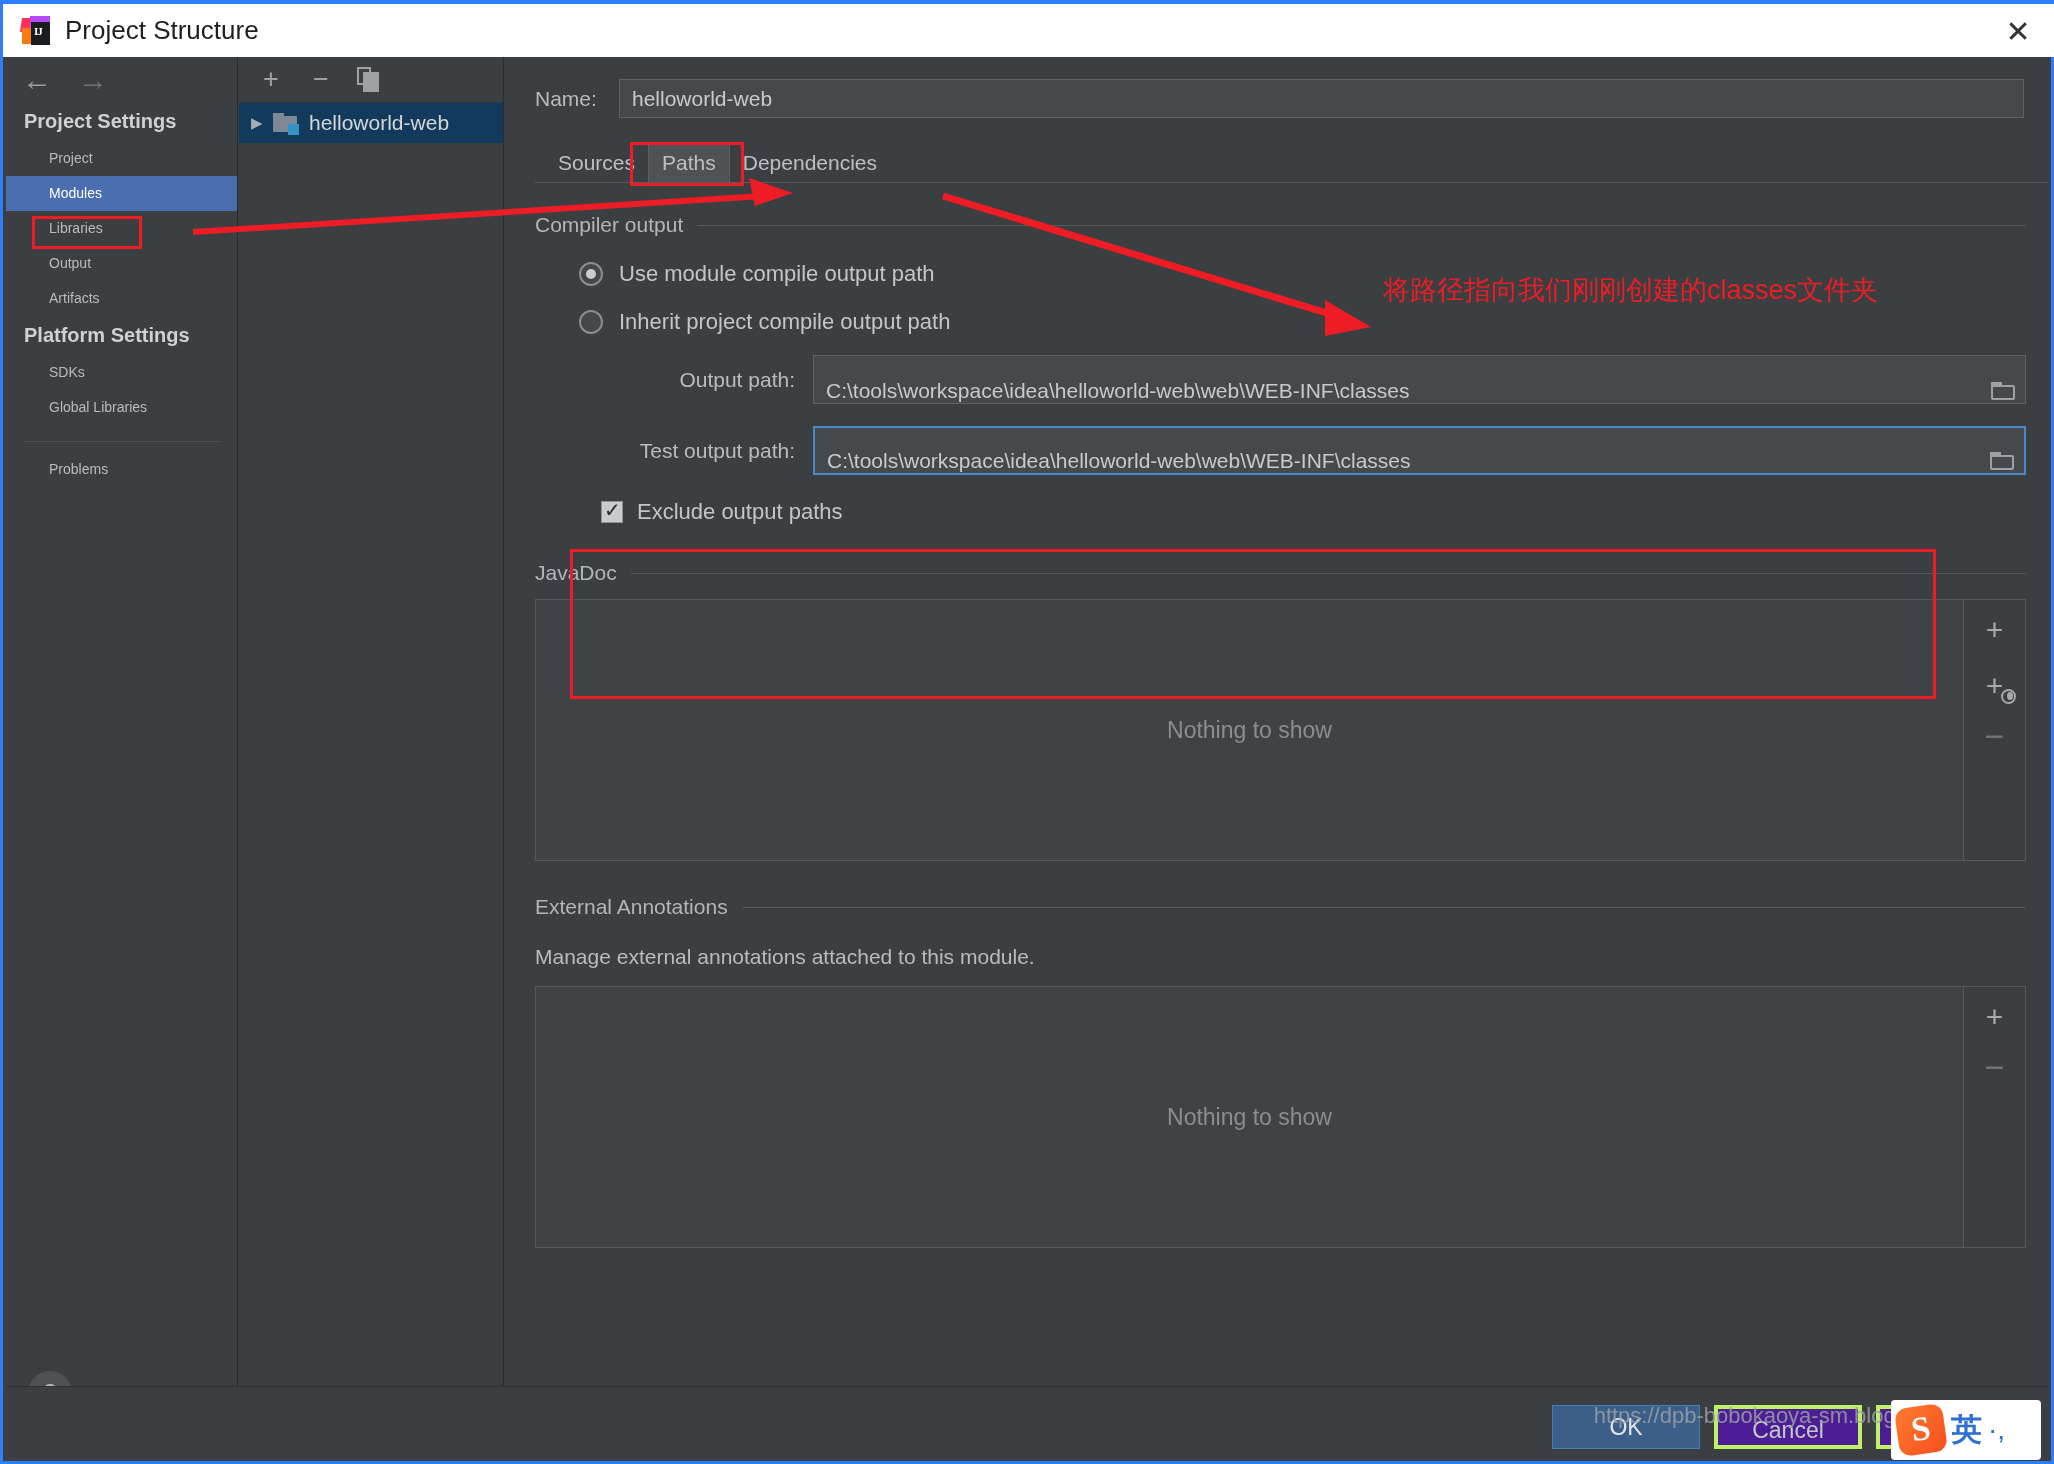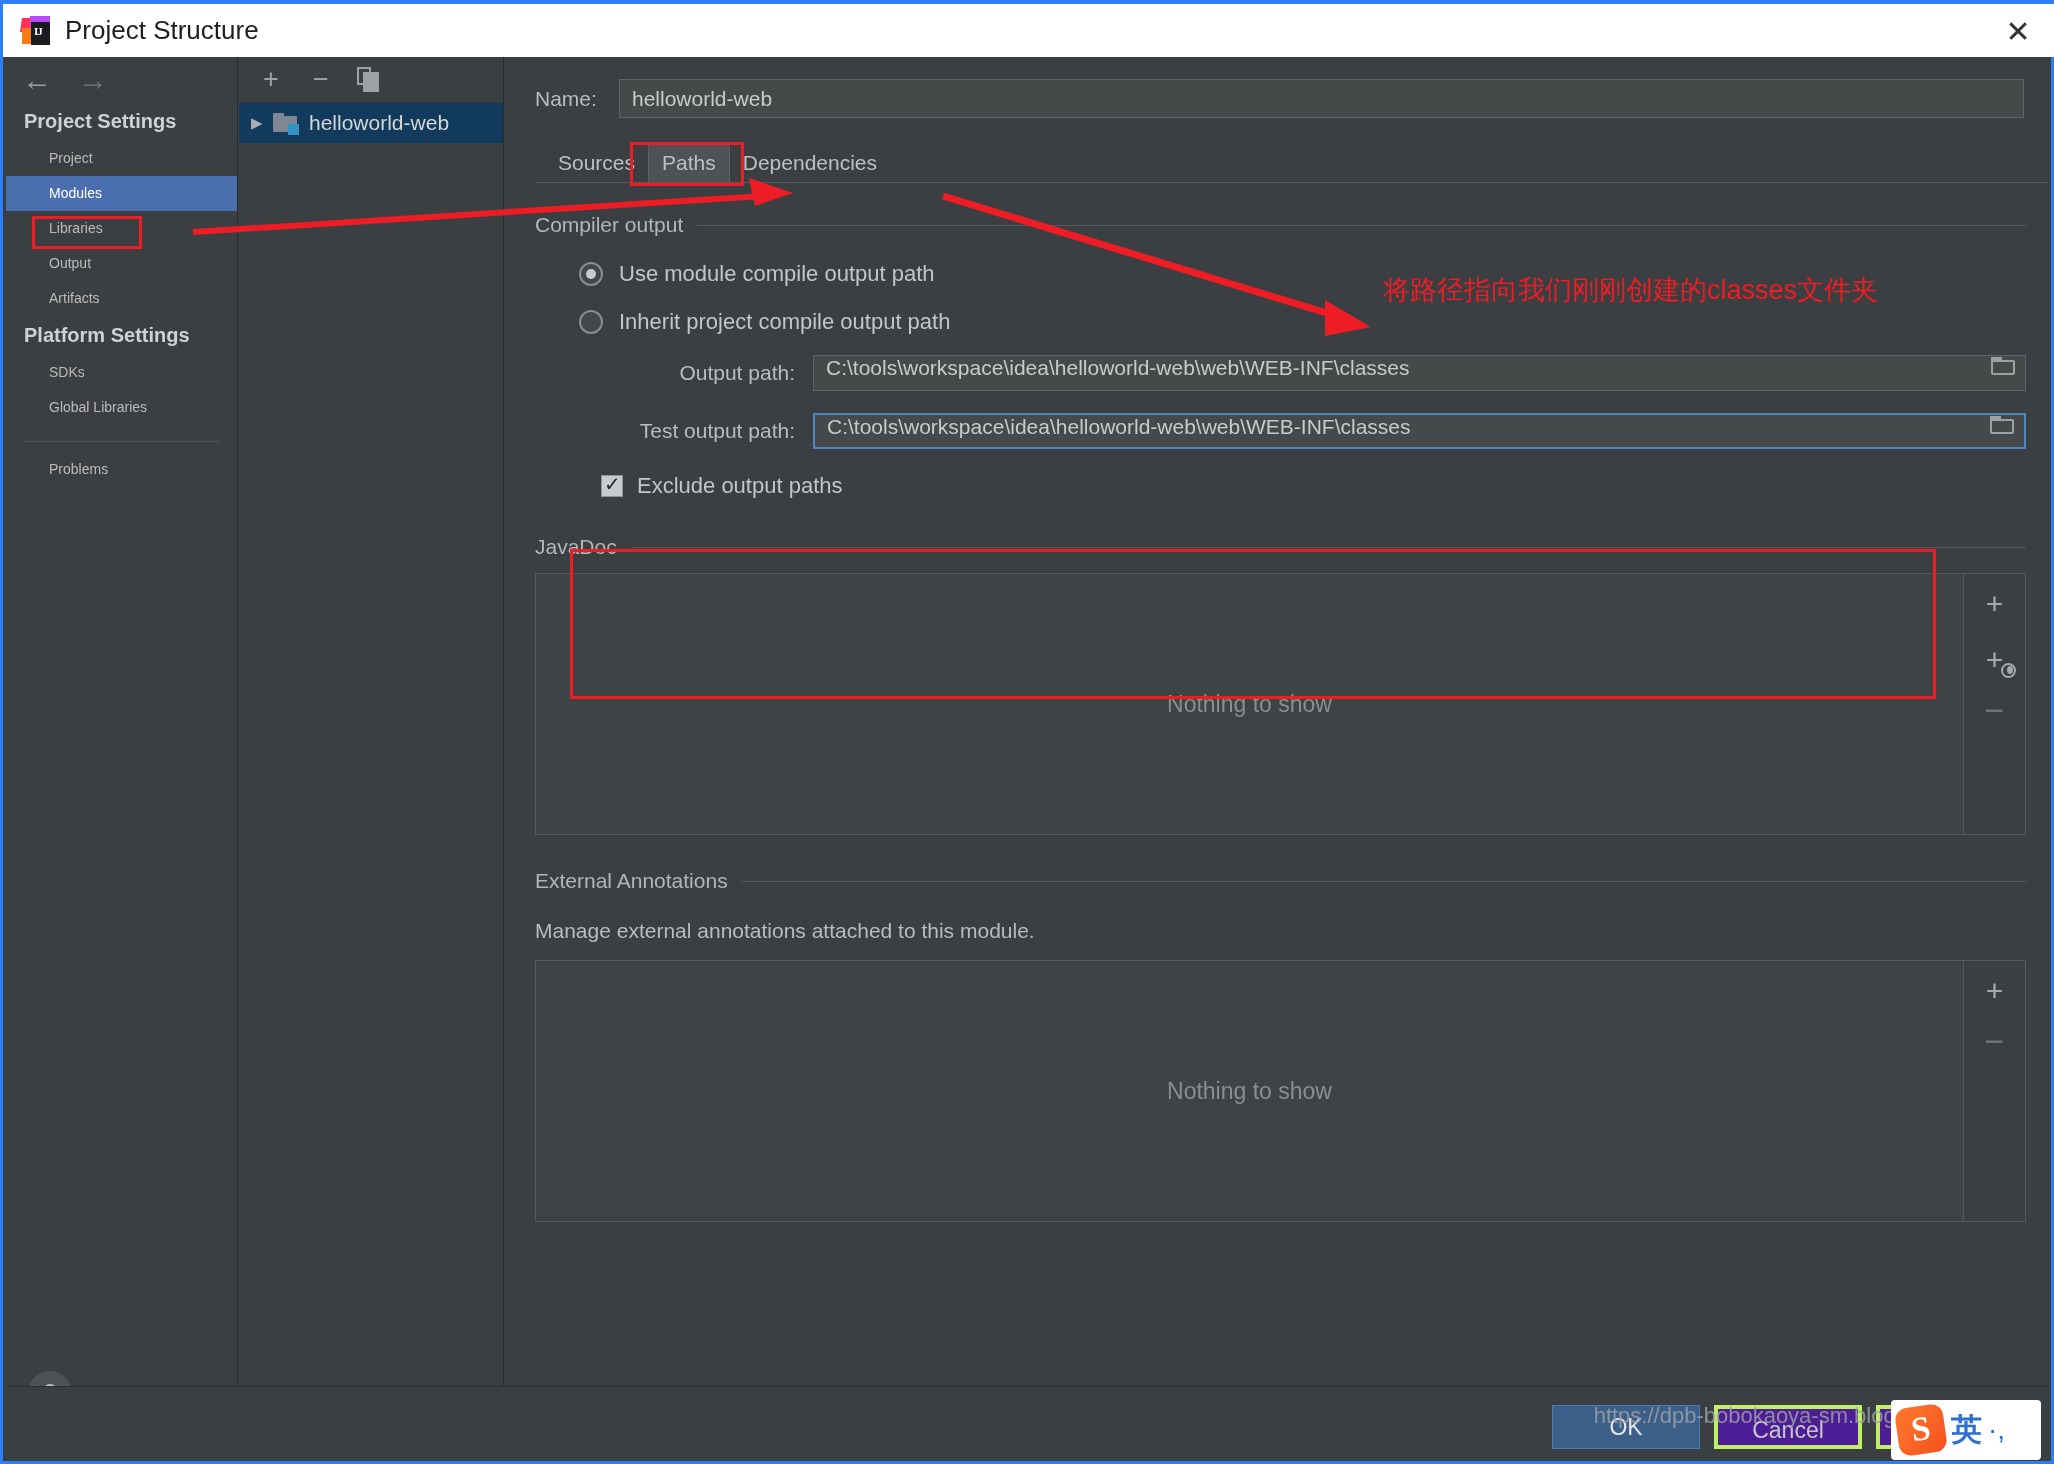--- a/index.html
+++ b/index.html
@@ -342,26 +342,26 @@
   .path-label {
     font-size: 21px;
     color: #b9bcbf;
     width: 204px;
     text-align: right;
     padding-right: 18px;
     flex: none;
   }
   .path-field {
     flex: 1;
-    height: 36px;
+    height: 49px;
     background: #45494a;
     border: 1px solid #5e6264;
     box-sizing: border-box;
     display: flex;
-    align-items: flex-start;
+    align-items: flex-end;
     padding: 0 6px 0 12px;
   }
   .path-field.focused {
     border: 2px solid #4a88c7;
   }
   .path-field .ptext {
     flex: 1;
     font-size: 21px;
     color: #c8cacb;
     white-space: nowrap;

